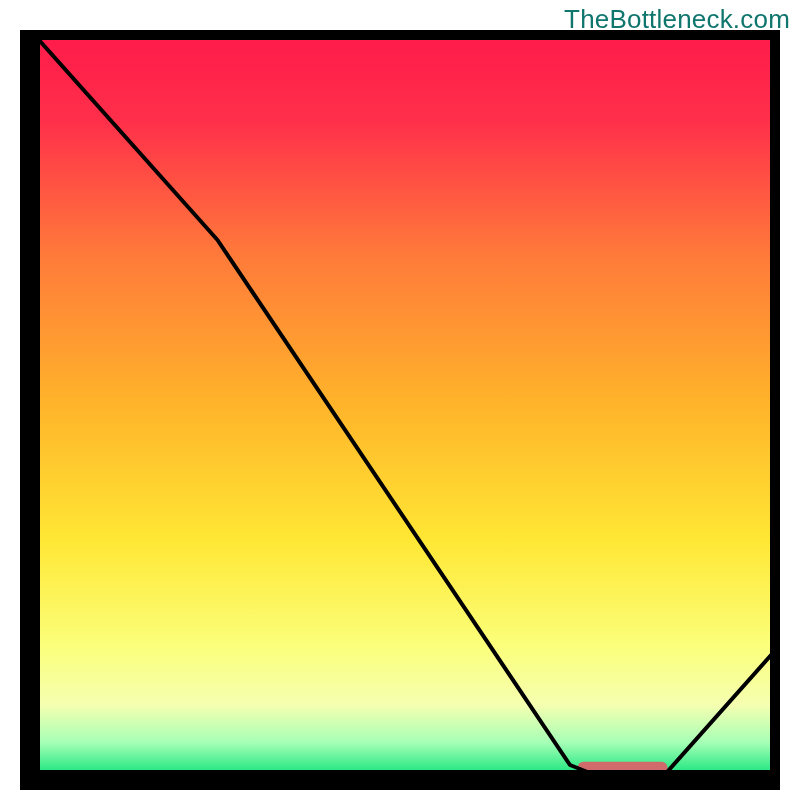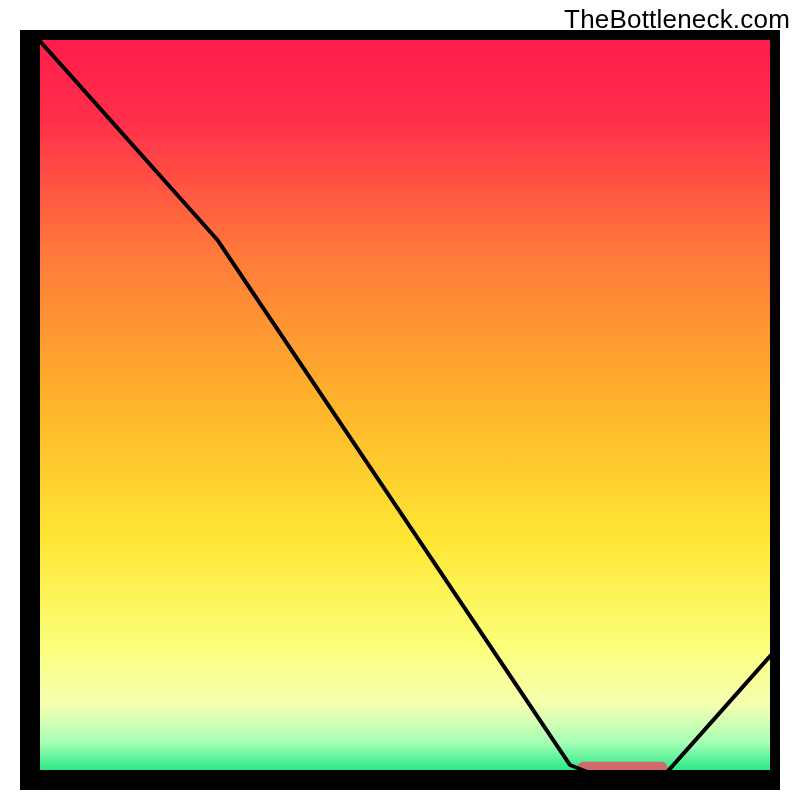--- a/index.html
+++ b/index.html
@@ -14,21 +14,21 @@
     position: relative;
     width: 800px;
     height: 800px;
   }
   .watermark {
     position: absolute;
     top: 4px;
     right: 10px;
     font-size: 26px;
     font-weight: 500;
-    color: #000000;
+    color: #0f766e;
     letter-spacing: 0.2px;
     z-index: 10;
   }
   .plot-outer {
     position: absolute;
     left: 20px;
     top: 30px;
     width: 760px;
     height: 760px;
   }

